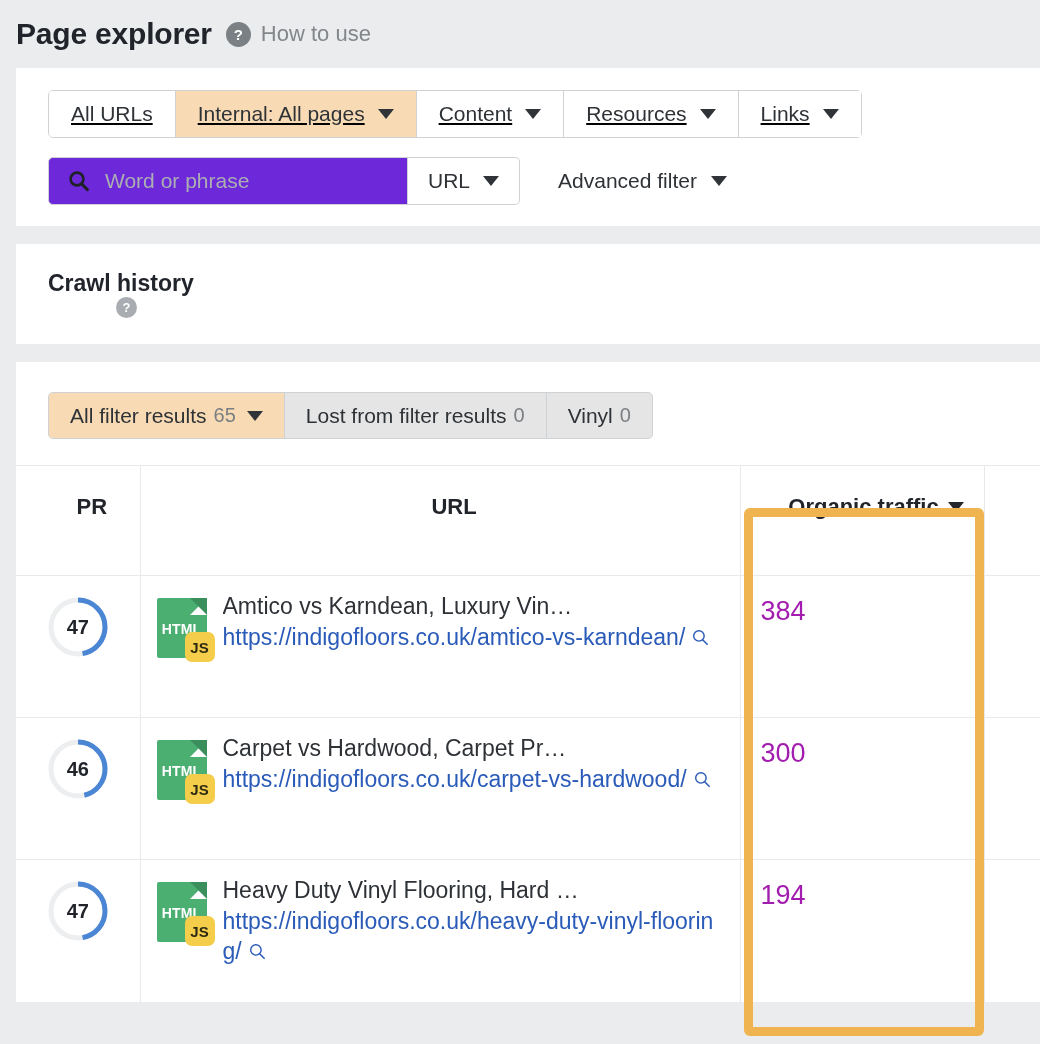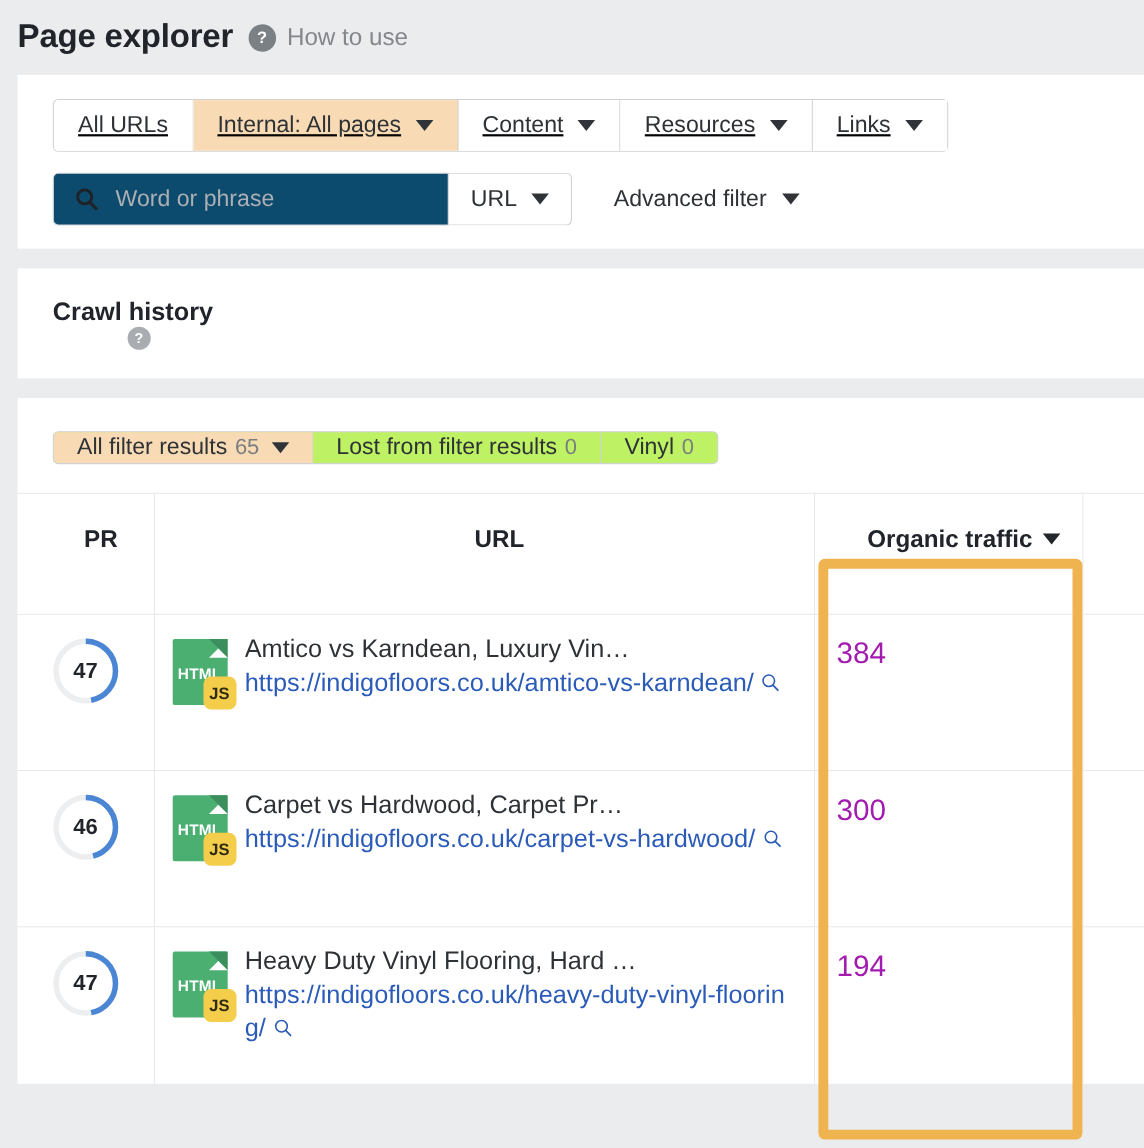--- a/index.html
+++ b/index.html
@@ -77,21 +77,21 @@
 
   
   .search-row { display: flex; align-items: center; margin-top: 19px; gap: 0; }
   .search-box {
     display: flex; align-items: center;
     border: 1px solid #cfd2d5;
     border-radius: 5px 0 0 5px;
     height: 48px; width: 360px;
     padding-left: 18px;
     gap: 14px;
-    background: #0c4a6e;
+    background: #6d28d9;
   }
   .search-placeholder { font-size: 21px; color: #abafb3; }
   .url-select {
     display: flex; align-items: center; gap: 13px;
     border: 1px solid #cfd2d5;
     border-left: none;
     border-radius: 0 5px 5px 0;
     height: 48px; padding: 0 20px;
     font-size: 21px; color: #2e3236;
     background: #fff;
@@ -114,23 +114,23 @@
     margin-left: 11px;
   }
   .crawl-inner { display: flex; align-items: center; flex-direction: column; }
 
   
   .results-tabs-wrap { padding: 30px 0 26px 32px; }
   .results-tabs {
     display: flex;
     border: 1px solid #cfd2d5;
     border-radius: 5px;
-    height: 30px;
+    height: 47px;
     width: fit-content;
-    background: #bef264;
+    background: #e5e5e5;
   }
   .results-tabs .rtab {
     display: flex; align-items: center; gap: 11px;
     padding: 0 21px;
     font-size: 21px; color: #2e3236;
     border-right: 1px solid #cfd2d5;
     white-space: nowrap;
     cursor: pointer;
   }
   .results-tabs .rtab:first-child { border-radius: 4px 0 0 4px; }

